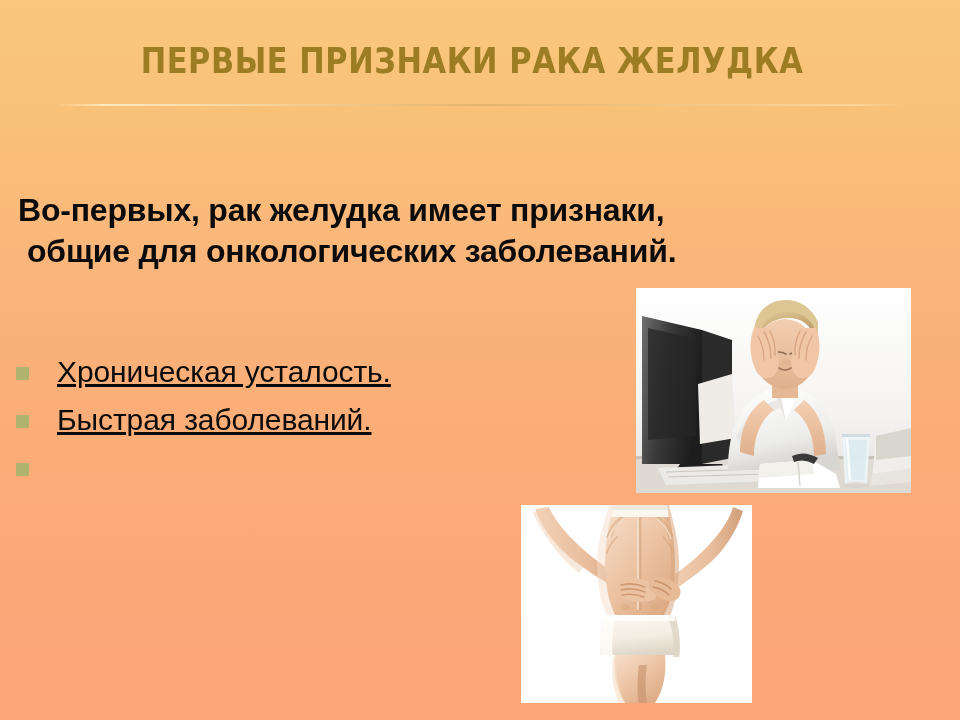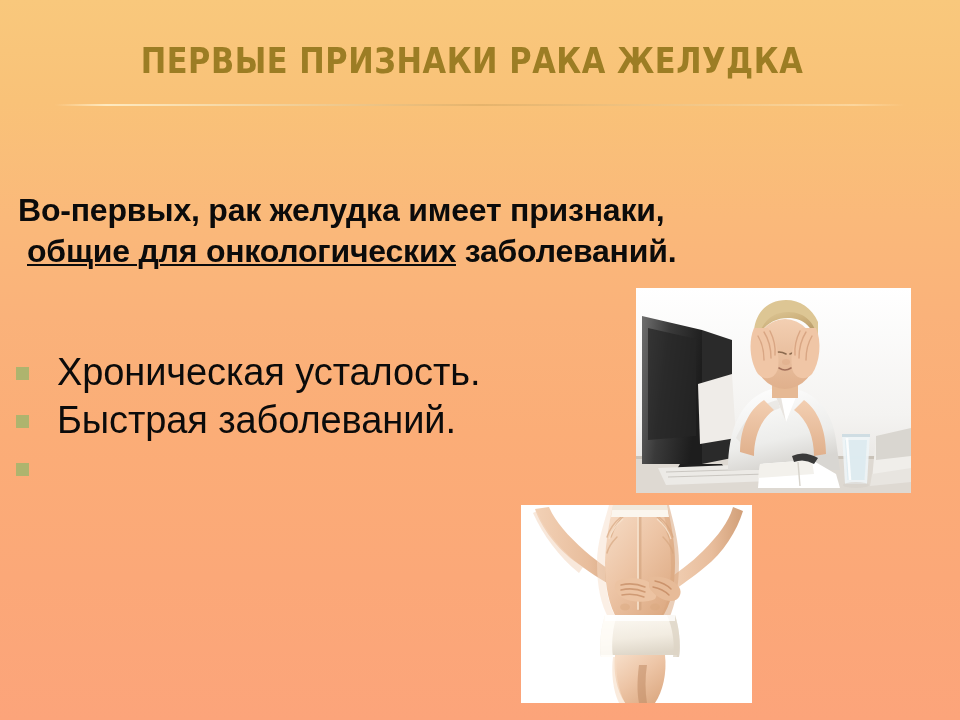--- a/index.html
+++ b/index.html
@@ -71,38 +71,39 @@
     top:190px;
     width:700px;
     color:#0b0b0b;
     font-weight:bold;
     font-size:32px;
     line-height:41px;
     letter-spacing:-0.2px;
   }
   .lead-line { display:block; white-space:nowrap; }
   .lead-line-2 { padding-left:9px; }
-  .underlined { text-decoration:underline; text-decoration-thickness:2px; text-underline-offset:2px;margin-top:44px; }
+  .underlined { text-decoration-thickness:2px; text-underline-offset:2px;margin-top:44px; }
 
   
   .bullets {
     position:absolute;
     left:16px;
     top:348px;
     width:620px;
     list-style:none;
   }
   .bullet-item {
     display:flex;
     align-items:center;
     height:48px;
     color:#0b0b0b;
-    font-size:38px;
+    font-size:30px;
     font-weight:normal;
     letter-spacing:-0.1px;
+    text-decoration:underline;
   }
   .bullet-marker {
     flex:0 0 auto;
     width:13px;
     height:13px;
     background:#aeb46e;
     margin-right:28px;
     margin-top:2px;
   }
   .bullet-text { white-space:nowrap; }

